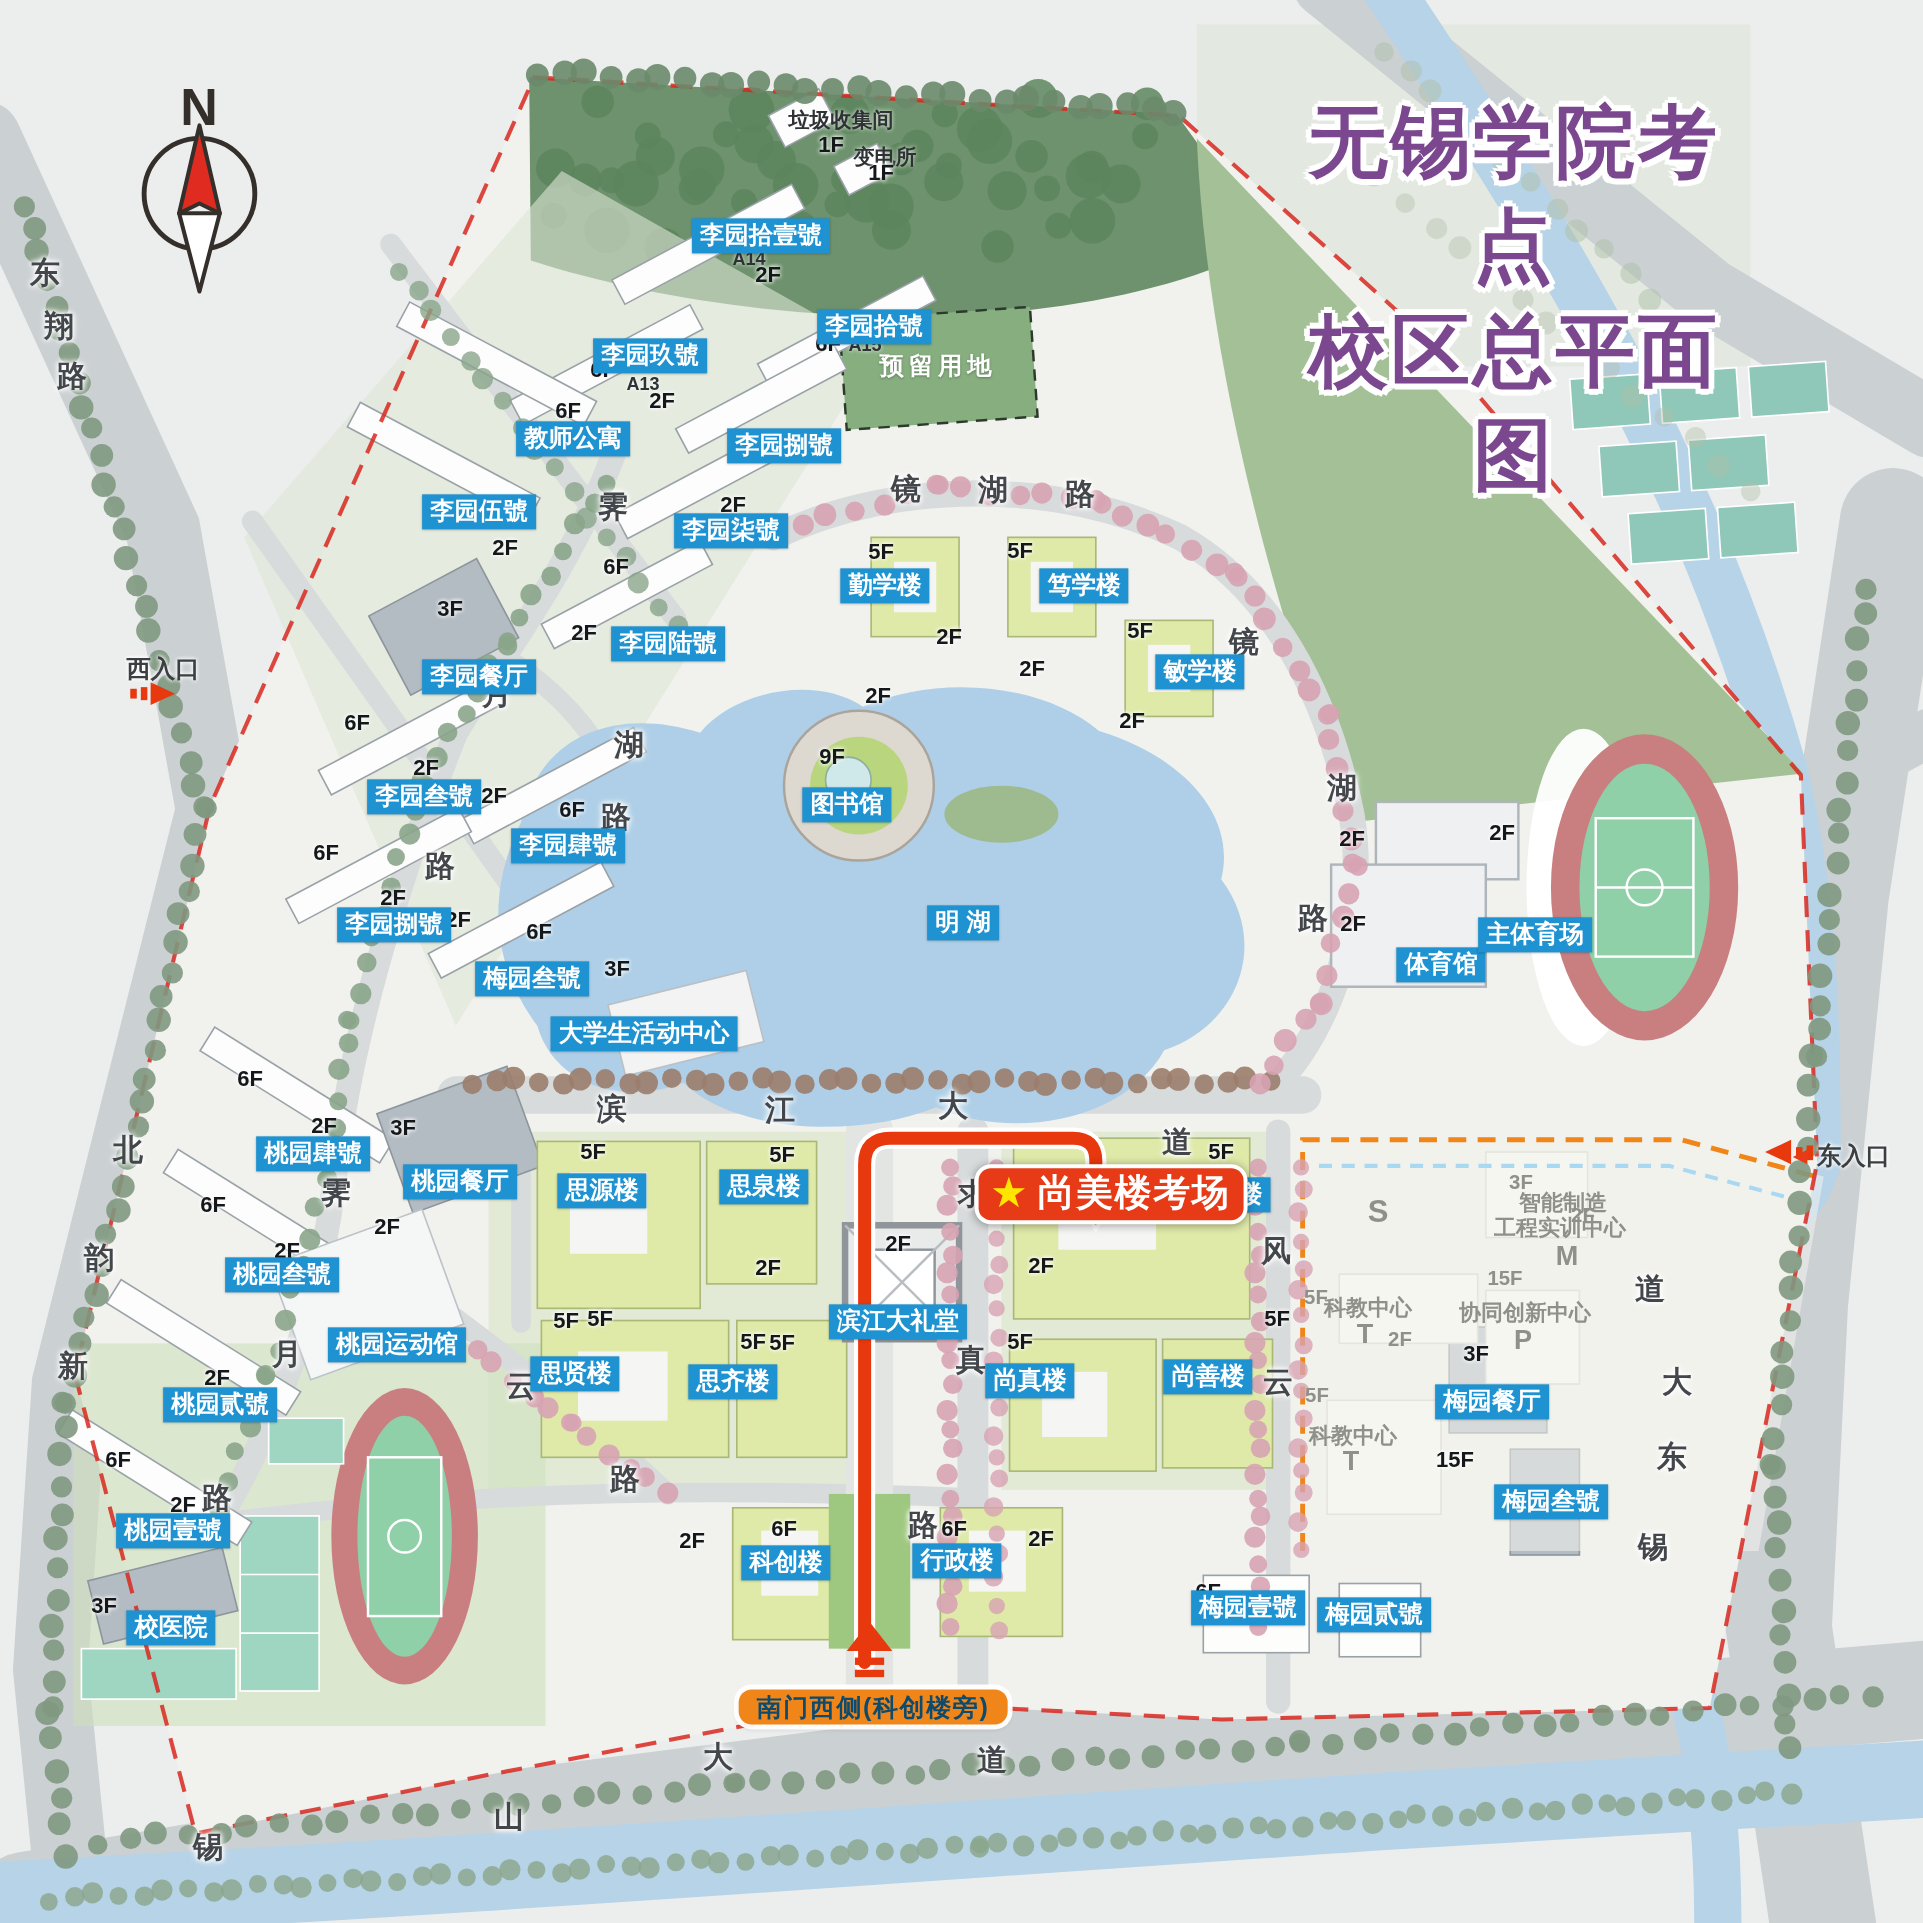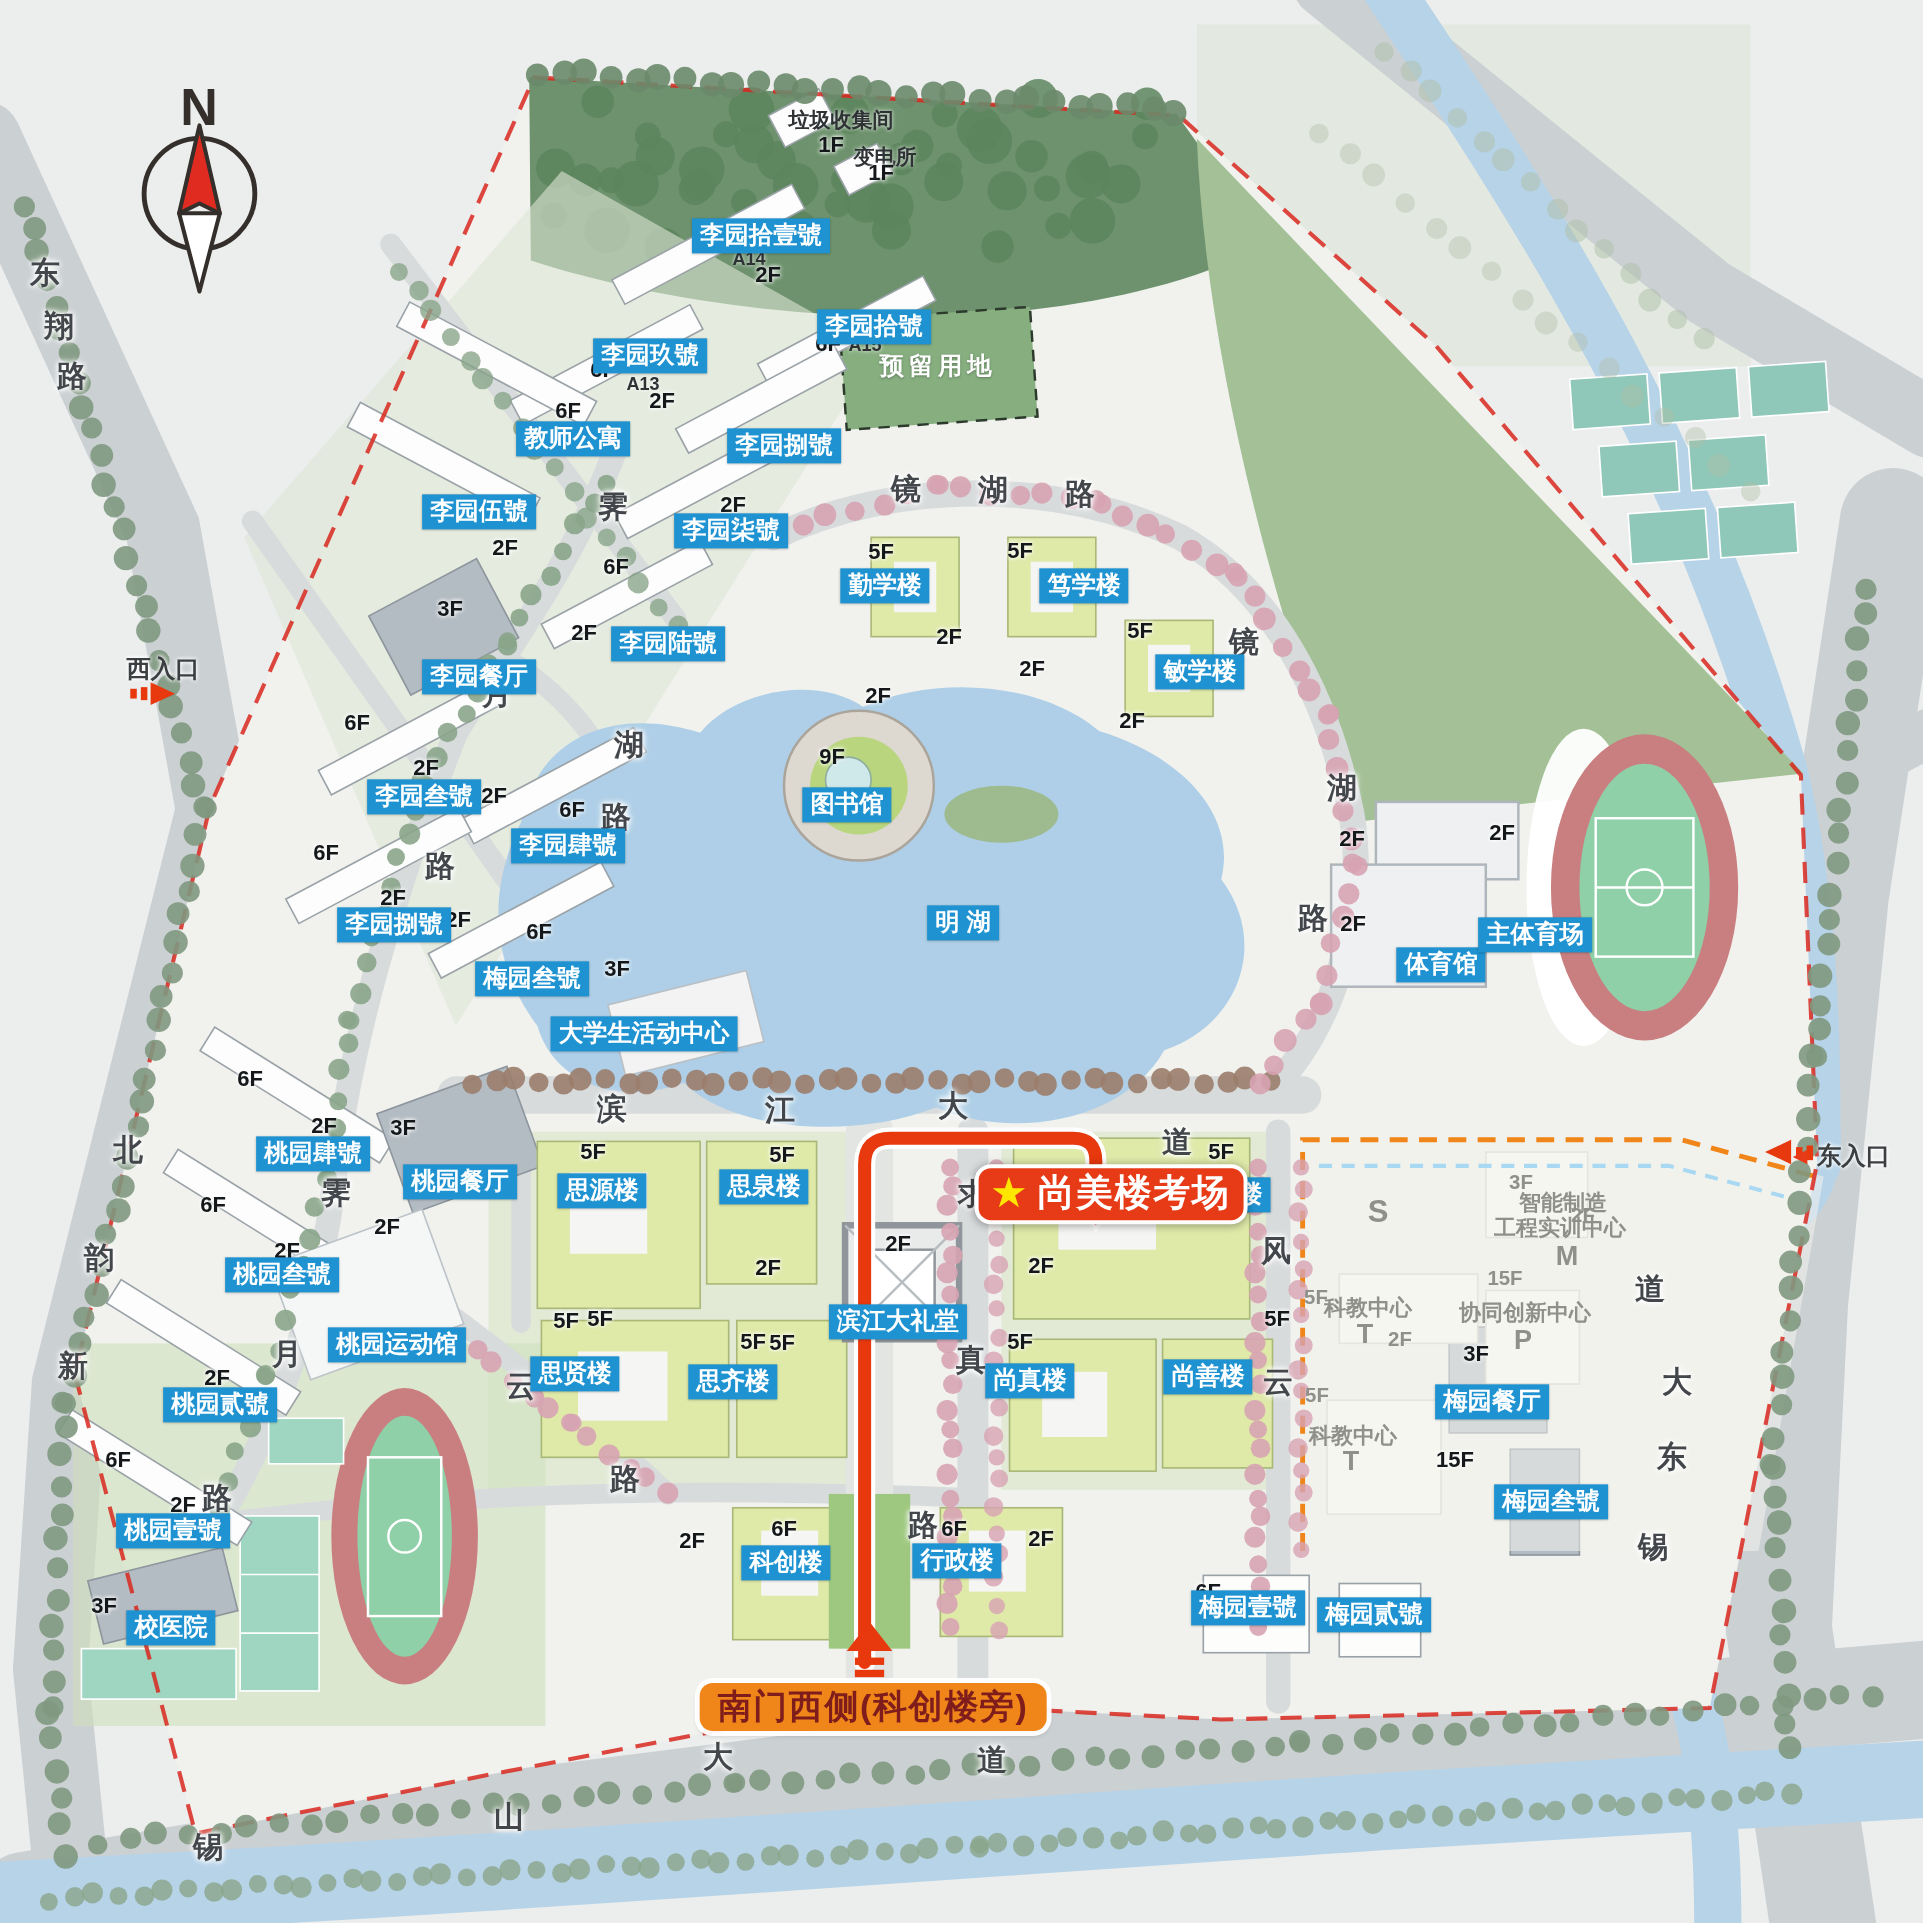--- a/index.html
+++ b/index.html
@@ -13,21 +13,21 @@
   .floor-label{color:#15181a;font-size:22px;font-weight:700;z-index:18;
     text-shadow:0 0 4.1px rgba(255,255,255,.95),0 0 4.1px rgba(255,255,255,.95);}
   .plain-label{color:#2e3234;font-weight:700;z-index:18;text-shadow:0 0 4.1px rgba(255,255,255,.9);}
   .faded-label{color:#8e9089;font-weight:700;z-index:16;}
   .green-label{color:#fff;font-size:24.4px;font-weight:700;letter-spacing:4.9px;z-index:22;text-shadow:0 0.8px 2.4px rgba(0,0,0,.3);}
   #exam-label{display:flex;align-items:center;gap:9.8px;background:var(--red,#e73b17);
     border:4.9px solid #fff;border-radius:16.3px;padding:0px 13px 1.6px 11.4px;z-index:40;
     box-shadow:0 1.6px 8.1px rgba(0,0,0,.35);}
   #exam-label .star{color:#ffe600;font-size:42px;line-height:1;}
   #exam-label .txt{color:#fff;font-size:37px;font-weight:900;letter-spacing:1.6px;}
-  #gate-label{background:var(--orange,#f08519);color:#7f1d1d;font-size:34px;font-weight:900;
+  #gate-label{background:var(--orange,#f08519);color:#0c4a6e;font-size:25px;font-weight:900;
     padding:1px 18px;border-radius:13px;z-index:40;letter-spacing:1.6px;
     box-shadow:0 0 0 4.9px rgba(255,255,255,.95),0 2.4px 6.5px rgba(0,0,0,.3);}
   #map-title{position:absolute;left:1270px;top:90px;width:489px;text-align:center;z-index:50;
     color:var(--purple,#7b4890);font-size:79px;font-weight:900;line-height:1.32;letter-spacing:3.3px;
     text-shadow:3.3px 3.3px 0 #fff,-3.3px -3.3px 0 #fff,3.3px -3.3px 0 #fff,-3.3px 3.3px 0 #fff,5.7px 0 0 #fff,-5.7px 0 0 #fff,0 5.7px 0 #fff,0 -5.7px 0 #fff,4.9px 4.9px 0 #fff,-4.9px 4.9px 0 #fff;}
   .entrance{z-index:35;font-size:24.4px;font-weight:700;color:#3b3f42;
     text-shadow:0 0 4.1px #fff,0 0 4.1px #fff;}
   .entrance .arrow-icon{color:var(--red,#e73b17);font-size:24.4px;text-shadow:none;}
   .entrance.dir-right{display:flex;flex-direction:column;align-items:flex-end;line-height:1.05;}
   .entrance.dir-left{display:flex;flex-direction:row;align-items:center;gap:4.9px;}
@@ -839,20 +839,24 @@
     <circle cx="245" cy="238" r="68" fill="none" stroke="#352f2c" stroke-width="6"></circle>
     <polygon points="245,182 270,290 245,278 220,290" fill="#e02b20" stroke="#352f2c" stroke-width="5" stroke-linejoin="round" transform="translate(0,-28)"></polygon>
     <polygon points="220,262 270,262 245,358" fill="#ffffff" stroke="#352f2c" stroke-width="5" stroke-linejoin="round"></polygon>
   </g>
 </svg>
 
 <div id="compass">
   <div class="n">N</div>
 </div>
 
+<div id="map-title">
+  <div>无锡学院考点</div>
+  <div>校区总平面图</div>
+</div>
 
 <div id="exam-label" class="lbl" style="left: 1111px; top: 1194px;">
   <span class="star">★</span>
   <span class="txt">尚美楼考场</span>
 </div>
 
 <div id="gate-label" class="lbl" style="left: 873px; top: 1707px;">南门西侧(科创楼旁)</div>
 
 <div id="reserved-label" class="lbl green-label" style="left: 938px; top: 366px;">预留用地</div>
 

